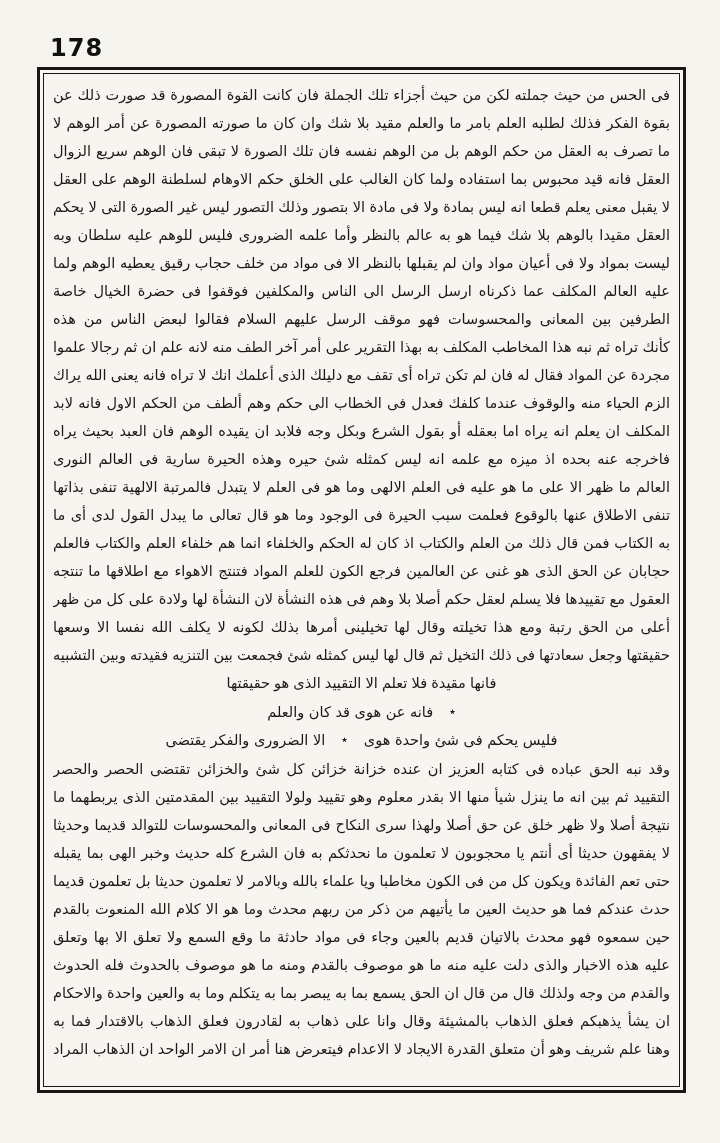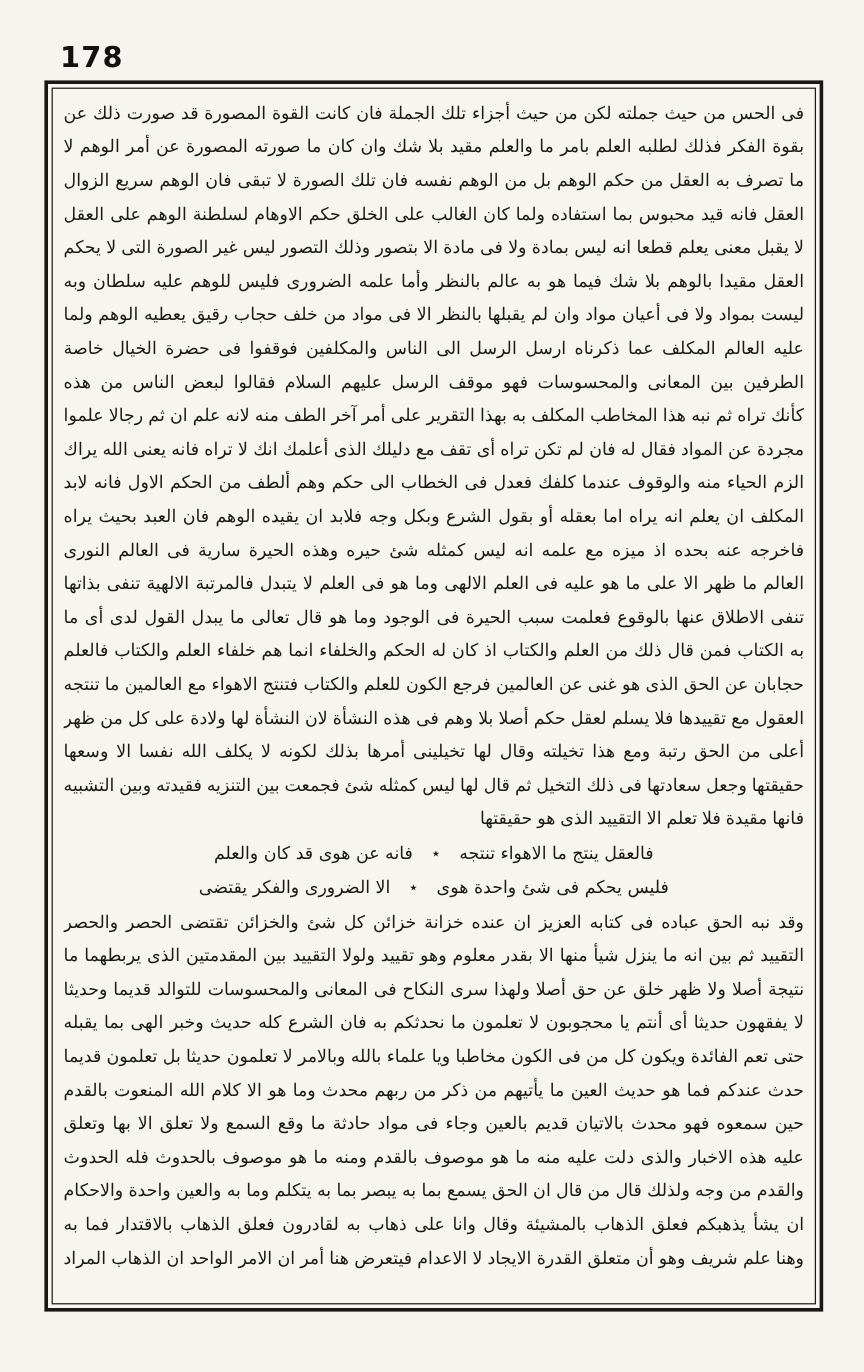--- a/index.html
+++ b/index.html
@@ -22,21 +22,21 @@
     position:absolute;left:3px;top:3px;right:3px;bottom:3px;
     border:1px solid #1a1816;box-sizing:border-box;
     padding:7px 9px 6px 9px;overflow:hidden;
   }
   .text-body{direction:rtl;color:#1c1815;}
   .line{
     height:28px;line-height:28px;font-size:14.5px;
     text-align:justify;text-align-last:justify;
     overflow:hidden;word-spacing:-0.5px;
   }
-  .para .line:last-child{text-align-last:auto;text-align:right;}
+  .para .line:last-child{text-align-last:auto;text-align:center;}
   .para.full-last .line:last-child{text-align:justify;text-align-last:justify;}
   .poetry{margin:1px 0;}
   .verse{
     height:28px;line-height:28px;font-size:14.5px;
     display:flex;justify-content:center;align-items:center;gap:16px;
     direction:rtl;
   }
   .verse .sep{font-size:12px;transform:translateY(-1px);}
 </style>
 </head>
@@ -59,30 +59,29 @@
           <div class="line">عليه العالم المكلف عما ذكرناه ارسل الرسل الى الناس والمكلفين فوقفوا فى حضرة الخيال خاصة ليجمعوا بين</div>
           <div class="line">الطرفين بين المعانى والمحسوسات فهو موقف الرسل عليهم السلام فقالوا لبعض الناس من هذه الحضرة اعبد الله</div>
           <div class="line">كأنك تراه ثم نبه هذا المخاطب المكلف به بهذا التقرير على أمر آخر الطف منه لانه علم ان ثم رجالا علموا ان ثم معانى</div>
           <div class="line">مجردة عن المواد فقال له فان لم تكن تراه أى تقف مع دليلك الذى أعلمك انك لا تراه فانه يعنى الله يراك أى</div>
           <div class="line">الزم الحياء منه والوقوف عندما كلفك فعدل فى الخطاب الى حكم وهم ألطف من الحكم الاول فانه لابد لهذا</div>
           <div class="line">المكلف ان يعلم انه يراه اما بعقله أو بقول الشرع وبكل وجه فلابد ان يقيده الوهم فان العبد بحيث يراه الله</div>
           <div class="line">فاخرجه عنه بحده اذ ميزه مع علمه انه ليس كمثله شئ حيره وهذه الحيرة سارية فى العالم النورى والنارى والترابى لان</div>
           <div class="line">العالم ما ظهر الا على ما هو عليه فى العلم الالهى وما هو فى العلم لا يتبدل فالمرتبة الالهية تنفى بذاتها التقييد عنها والقوابل</div>
           <div class="line">تنفى الاطلاق عنها بالوقوع فعلمت سبب الحيرة فى الوجود وما هو قال تعالى ما يبدل القول لدى أى ما حكم به العلم وسبق</div>
           <div class="line">به الكتاب فمن قال ذلك من العلم والكتاب اذ كان له الحكم والخلفاء انما هم خلفاء العلم والكتاب فالعلم والكتاب</div>
-          <div class="line">حجابان عن الحق الذى هو غنى عن العالمين فرجع الكون للعلم والكتاب فتنتج الاهواء مع العالمين ما تنتجه</div>
+          <div class="line">حجابان عن الحق الذى هو غنى عن العالمين فرجع الكون للعلم المواد فتنتج الاهواء مع اطلاقها ما تنتجه</div>
           <div class="line">العقول مع تقييدها فلا يسلم لعقل حكم أصلا بلا وهم فى هذه النشأة لان النشأة لها ولادة على كل من ظهر فيها وما ثم</div>
           <div class="line">أعلى من الحق رتبة ومع هذا تخيلته وقال لها تخيلينى أمرها بذلك لكونه لا يكلف الله نفسا الا وسعها ووسعها ما تعطيه</div>
           <div class="line">حقيقتها وجعل سعادتها فى ذلك التخيل ثم قال لها ليس كمثله شئ فجمعت بين التنزيه فقيدته وبين التشبيه فقيدته</div>
           <div class="line">فانها مقيدة فلا تعلم الا التقييد الذى هو حقيقتها</div>
         </div>
 
       <div class="poetry">
         <div class="verse">
-          <span>فالعقل ينتج ما الاهواء تنتجه</span>
           <span class="sep">٭</span>
           <span>فانه عن هوى قد كان والعلم</span>
         </div>
         <div class="verse">
           <span>فليس يحكم فى شئ واحدة هوى</span>
           <span class="sep">٭</span>
           <span>الا الضرورى والفكر يقتضى</span>
         </div>
       </div>
 

